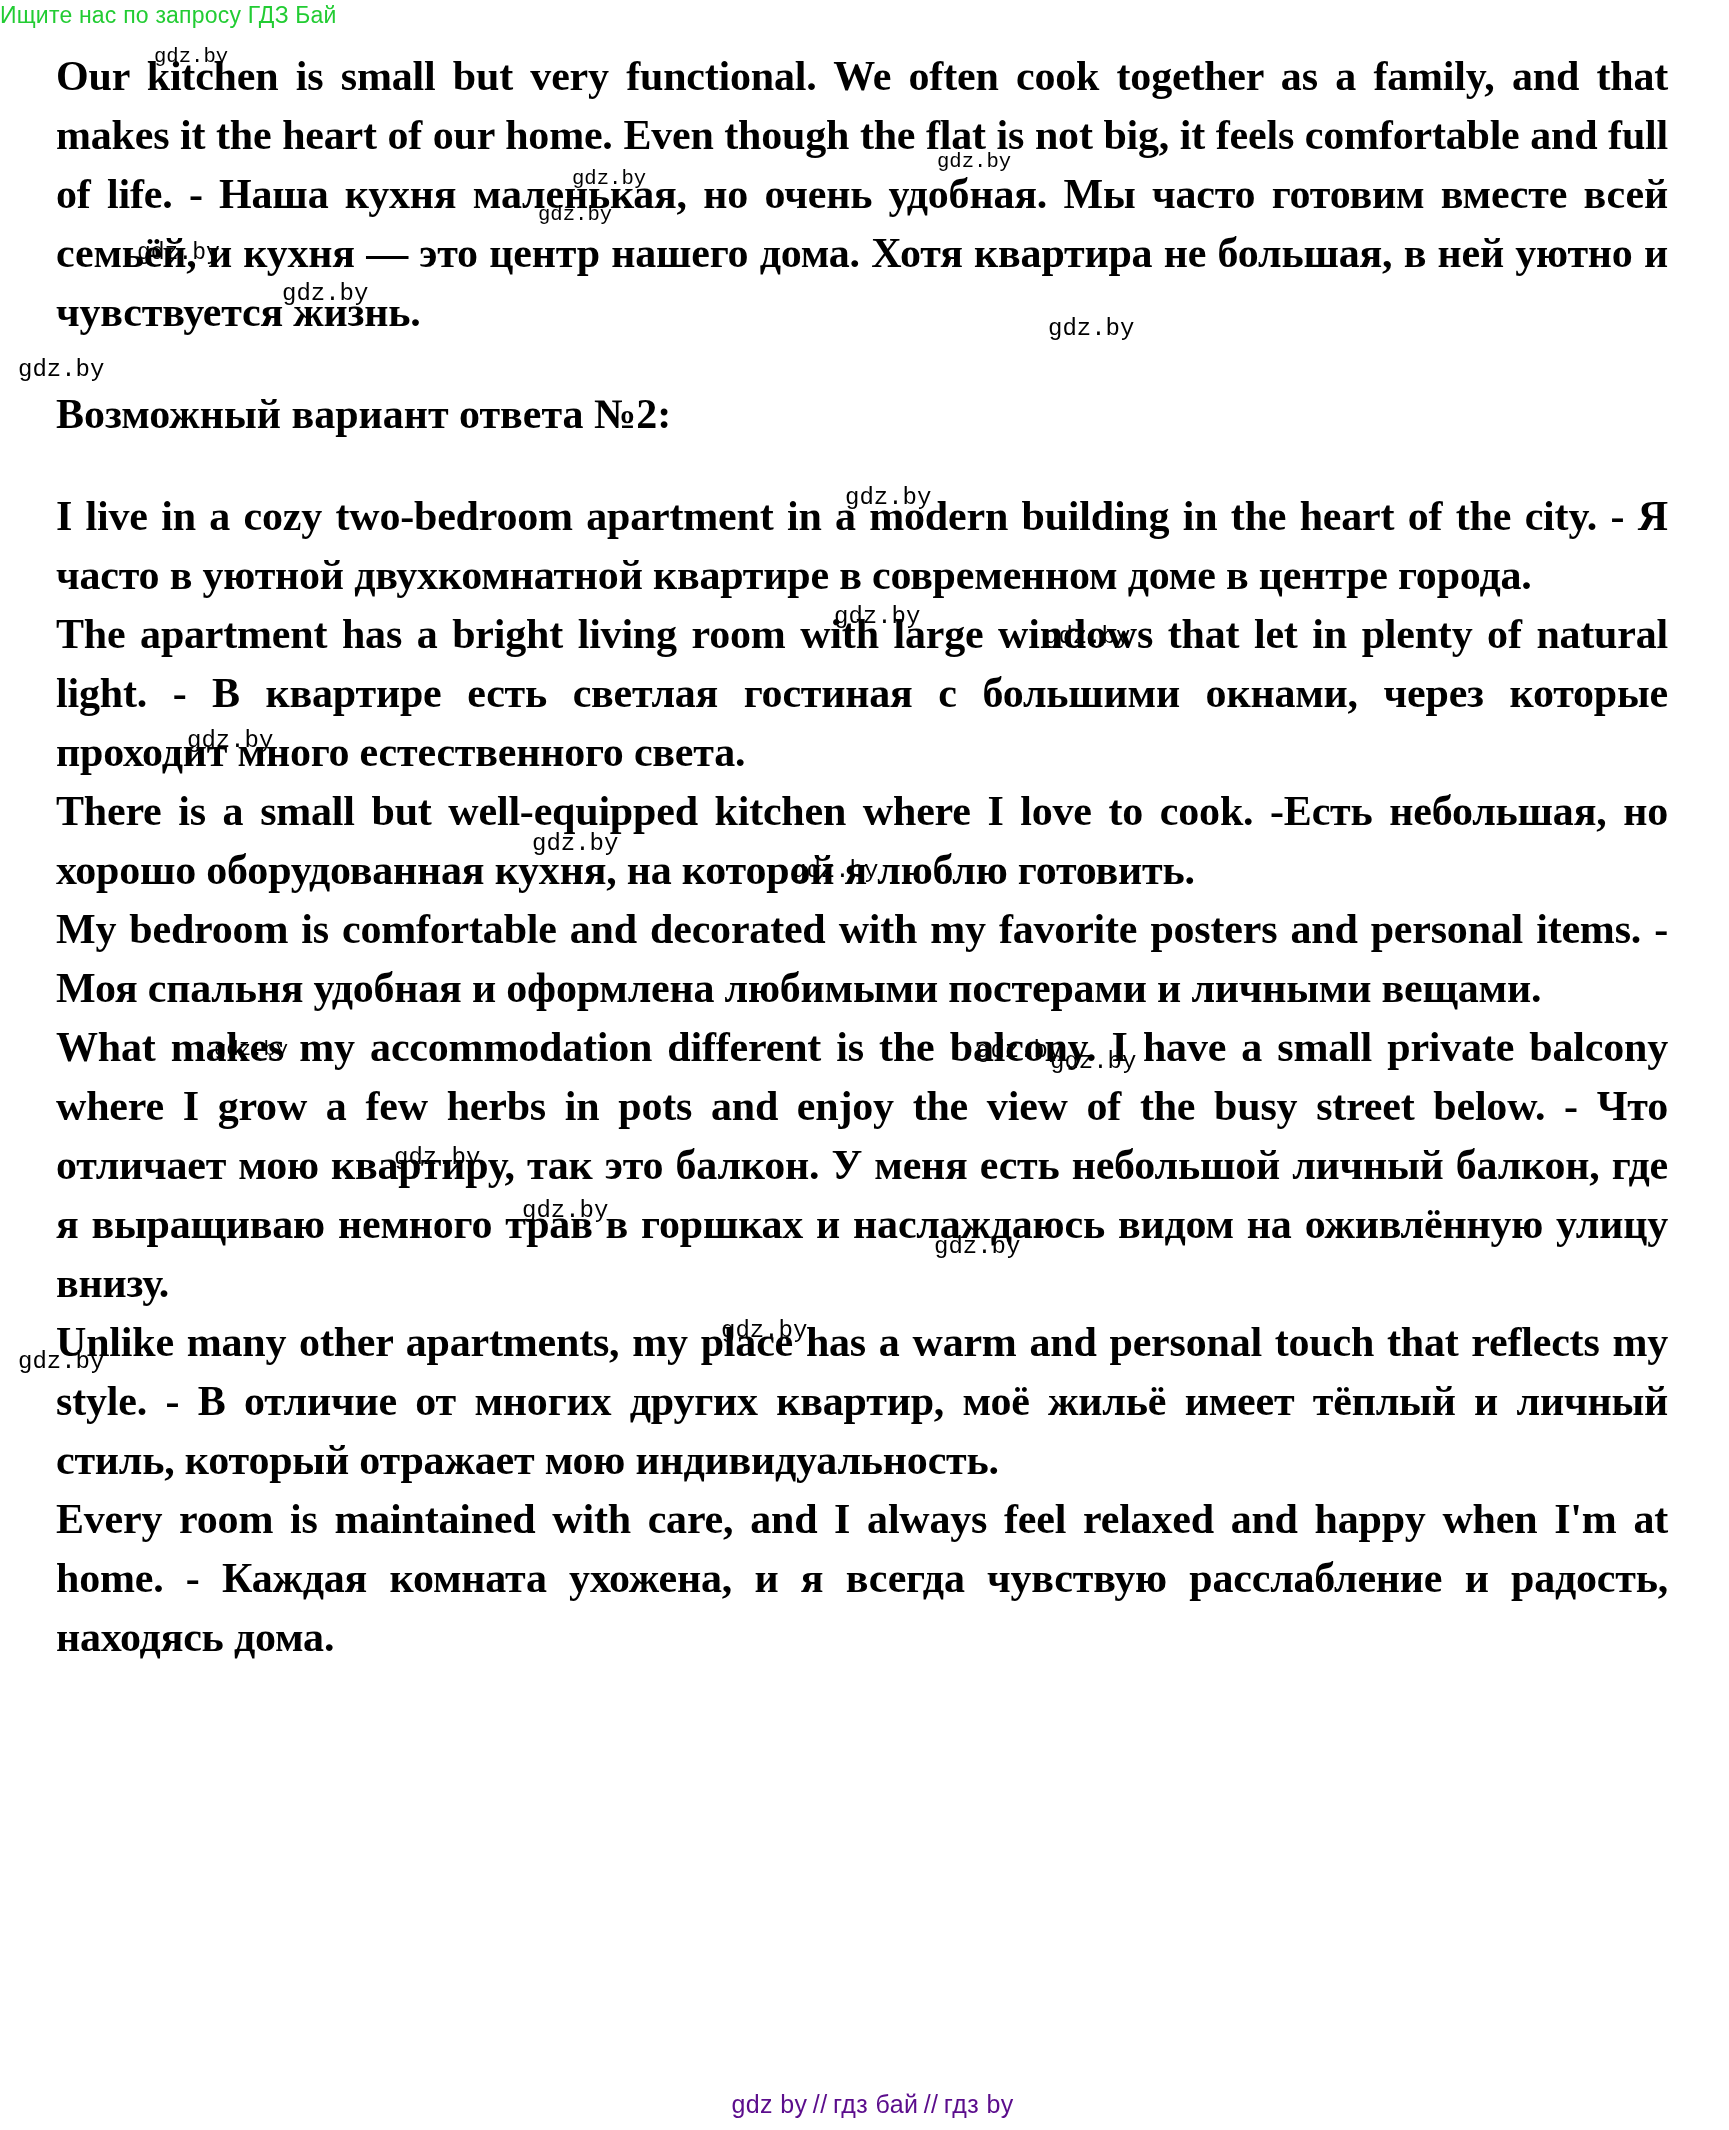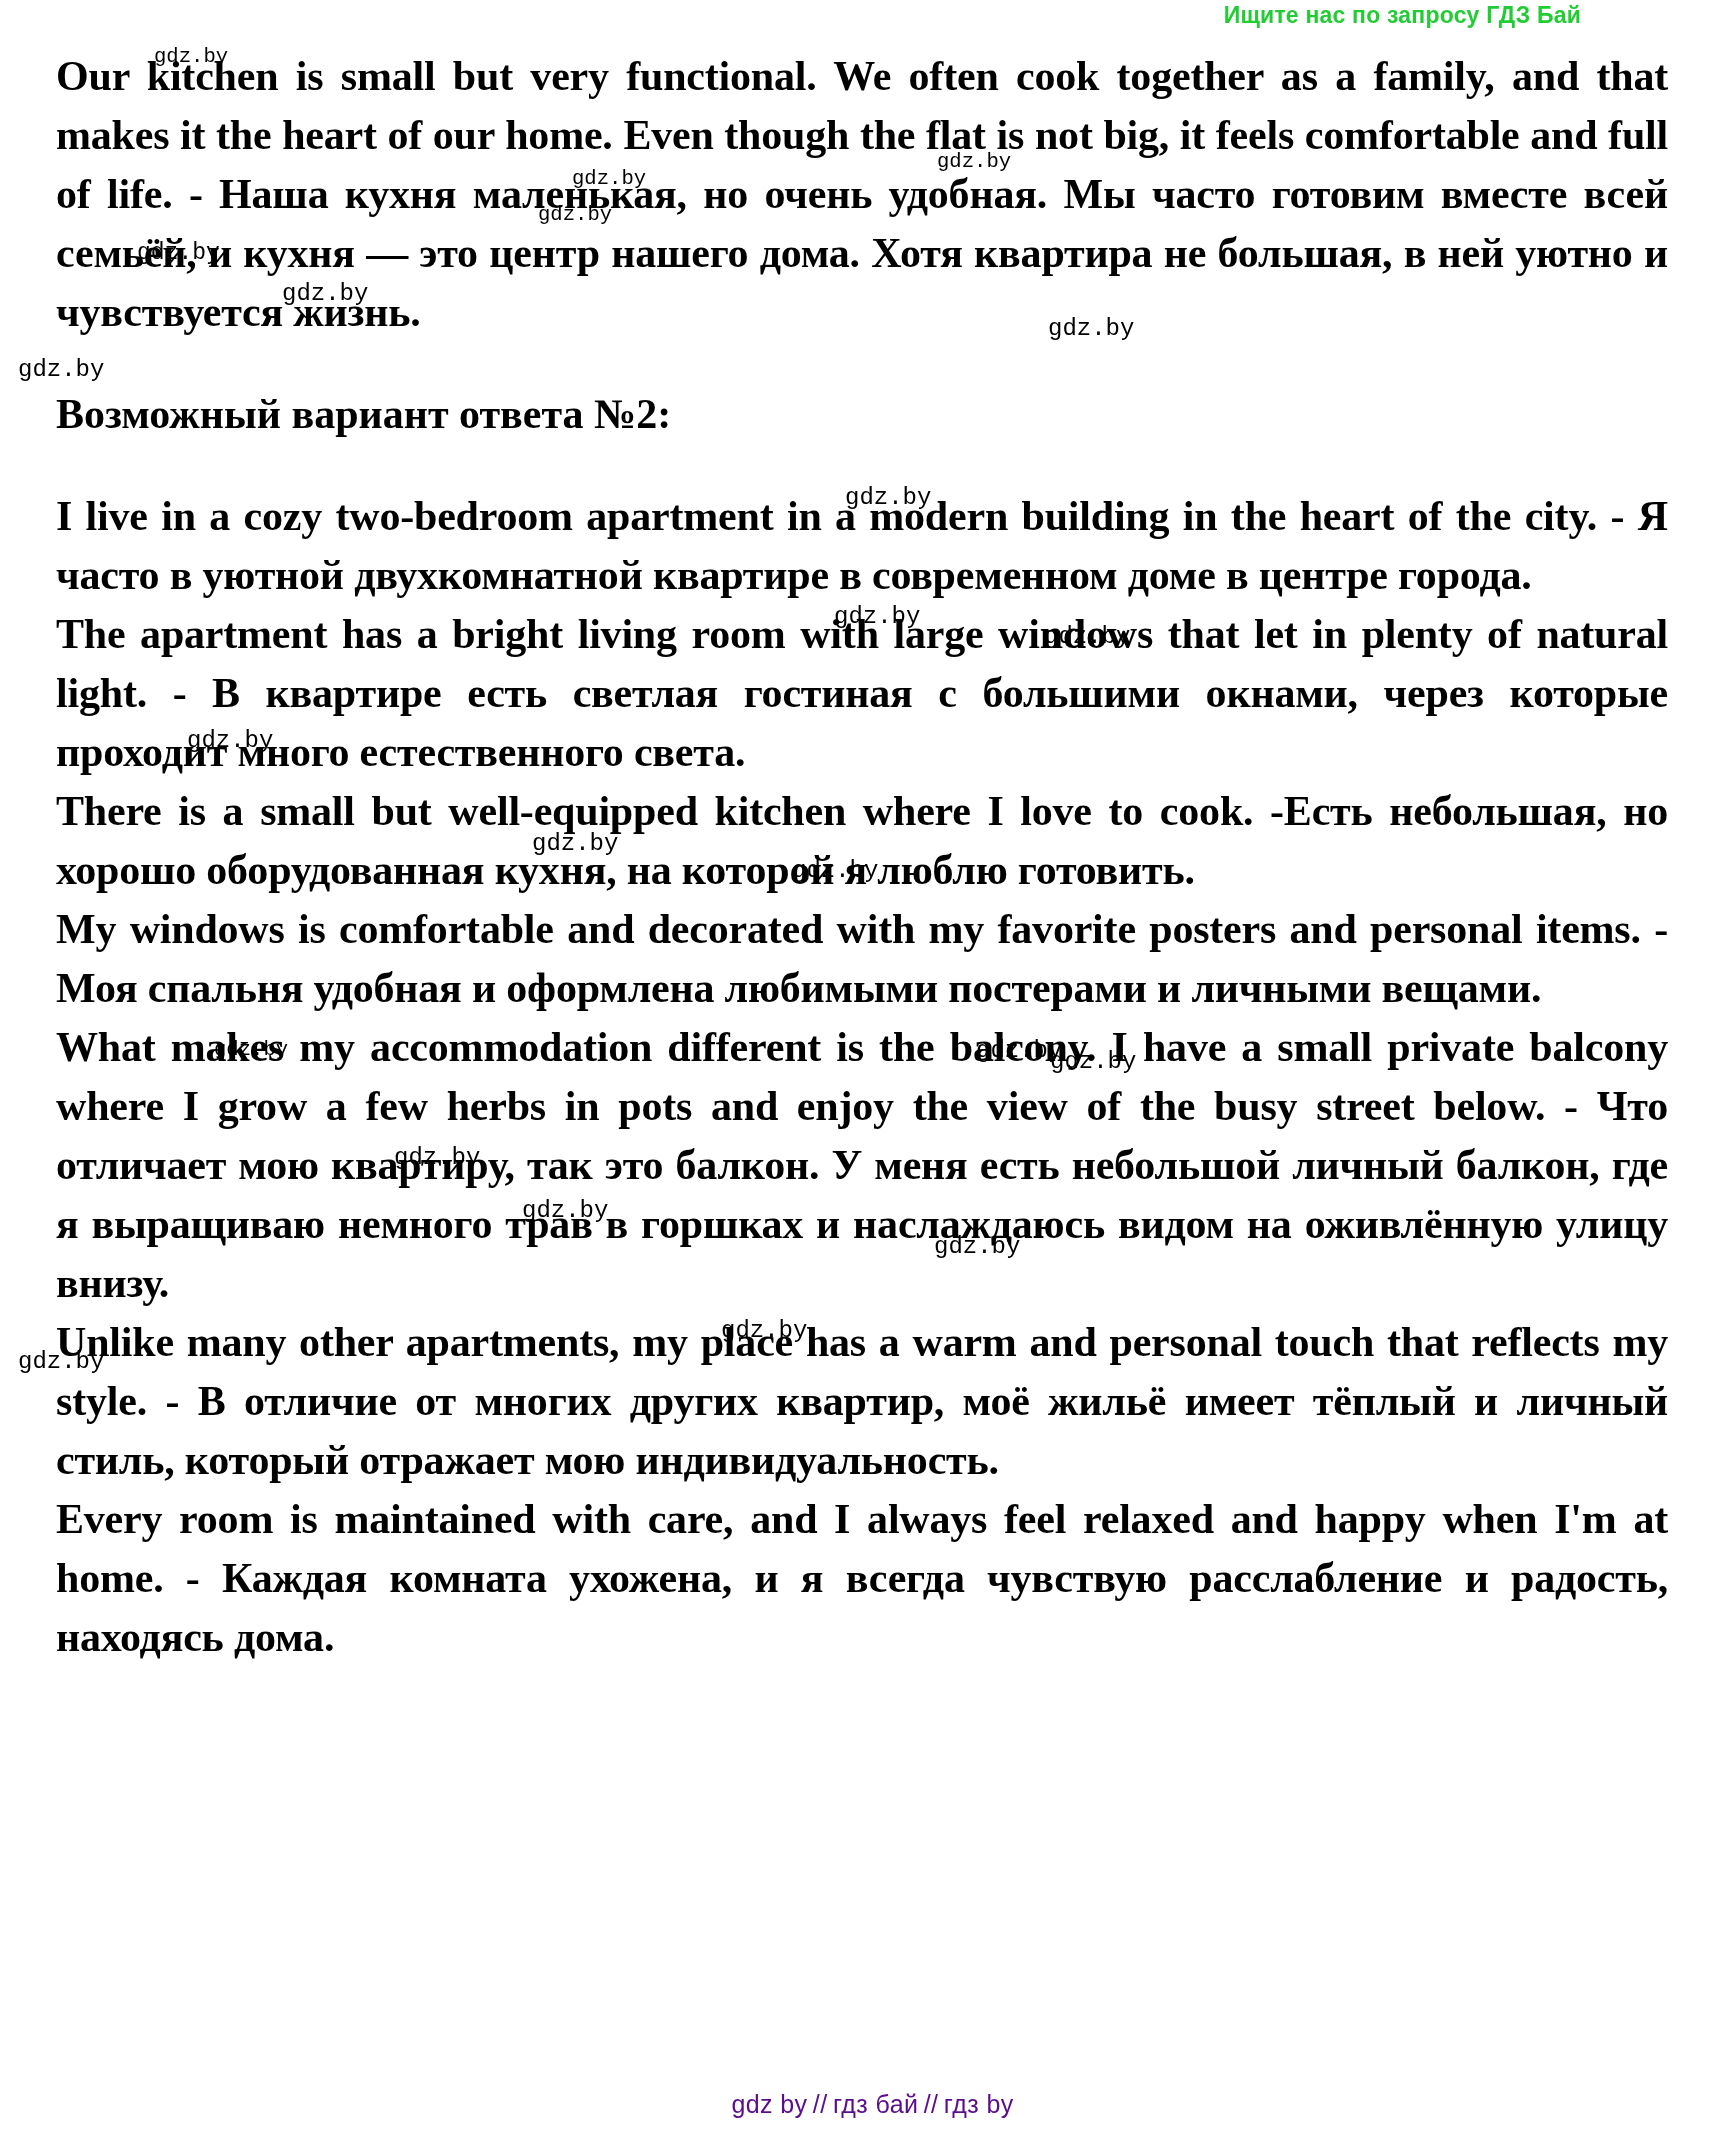--- a/index.html
+++ b/index.html
@@ -23,24 +23,24 @@
     height: 2131px;
     background: #ffffff;
   }
 
   
   .promo-header {
     position: absolute;
     top: 1.8px;
     left: 0;
     width: 1581px;
-    text-align: right;
+    text-align: left;
     font-family: "Liberation Sans", "DejaVu Sans", sans-serif;
     font-size: 23px;
-    font-weight: 700;
+    font-weight: 400;
     color: #22cc33;
     letter-spacing: 0.2px;
     line-height: 27px;
     white-space: nowrap;
   }
 
   
   .content {
     position: absolute;
     left: 56px;
@@ -110,21 +110,21 @@
     <p class="heading">Возможный вариант ответа №2:</p>
 
     <div class="spacer-md"></div>
 
     <p class="para">I live in a cozy two-bedroom apartment in a modern building in the heart of the city. - Я часто в уютной двухкомнатной квартире в современном доме в центре города.</p>
 
     <p class="para">The apartment has a bright living room with large windows that let in plenty of natural light. - В квартире есть светлая гостиная с большими окнами, через которые проходит много естественного света.</p>
 
     <p class="para">There is a small but well-equipped kitchen where I love to cook. -Есть небольшая, но хорошо оборудованная кухня, на которой я люблю готовить.</p>
 
-    <p class="para">My windows is comfortable and decorated with my favorite posters and personal items. - Моя спальня удобная и оформлена любимыми постерами и личными вещами.</p>
+    <p class="para">My bedroom is comfortable and decorated with my favorite posters and personal items. - Моя спальня удобная и оформлена любимыми постерами и личными вещами.</p>
 
     <p class="para">What makes my accommodation different is the balcony. I have a small private balcony where I grow a few herbs in pots and enjoy the view of the busy street below. - Что отличает мою квартиру, так это балкон. У меня есть небольшой личный балкон, где я выращиваю немного трав в горшках и наслаждаюсь видом на оживлённую улицу внизу.</p>
 
     <p class="para">Unlike many other apartments, my place has a warm and personal touch that reflects my style. - В отличие от многих других квартир, моё жильё имеет тёплый и личный стиль, который отражает мою индивидуальность.</p>
 
     <p class="para">Every room is maintained with care, and I always feel relaxed and happy when I'm at home. - Каждая комната ухожена, и я всегда чувствую расслабление и радость, находясь дома.</p>
 
   </div>
 
   <div id="watermark-layer">

